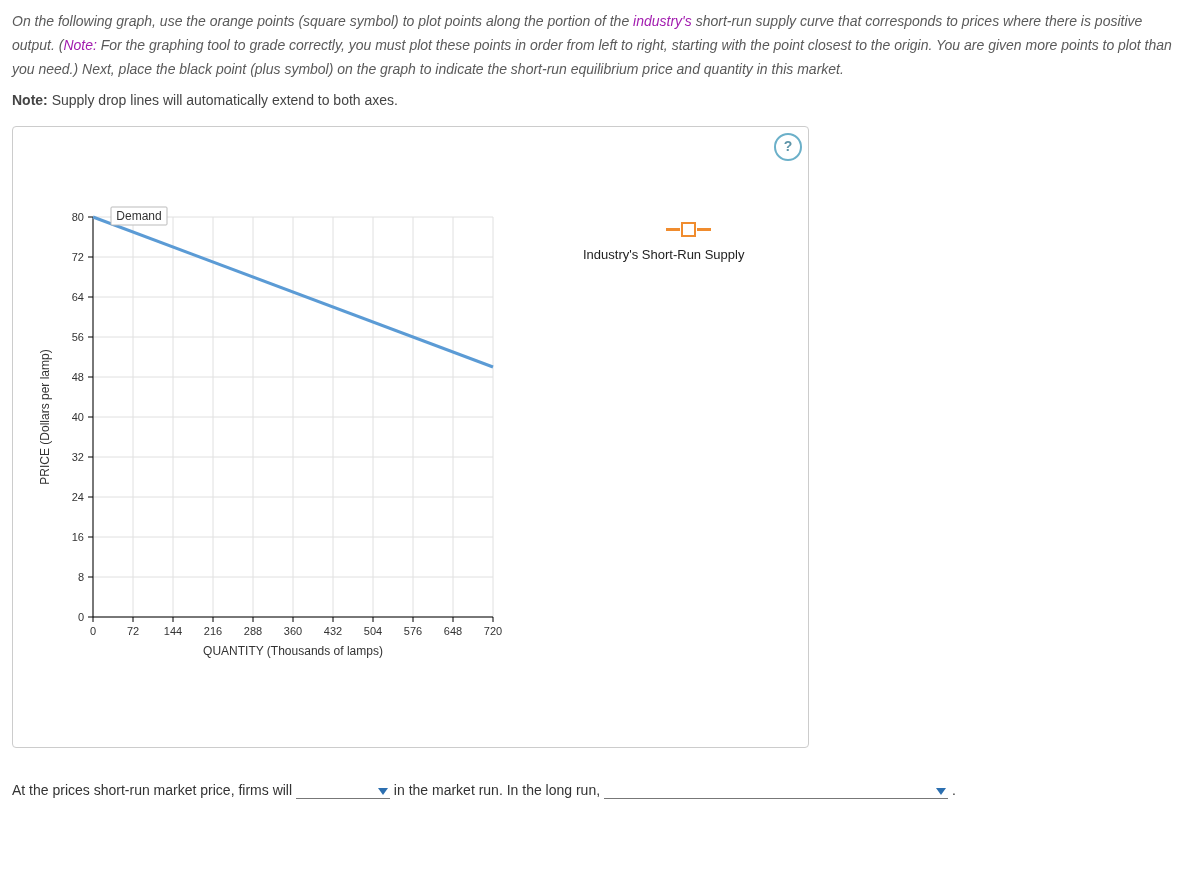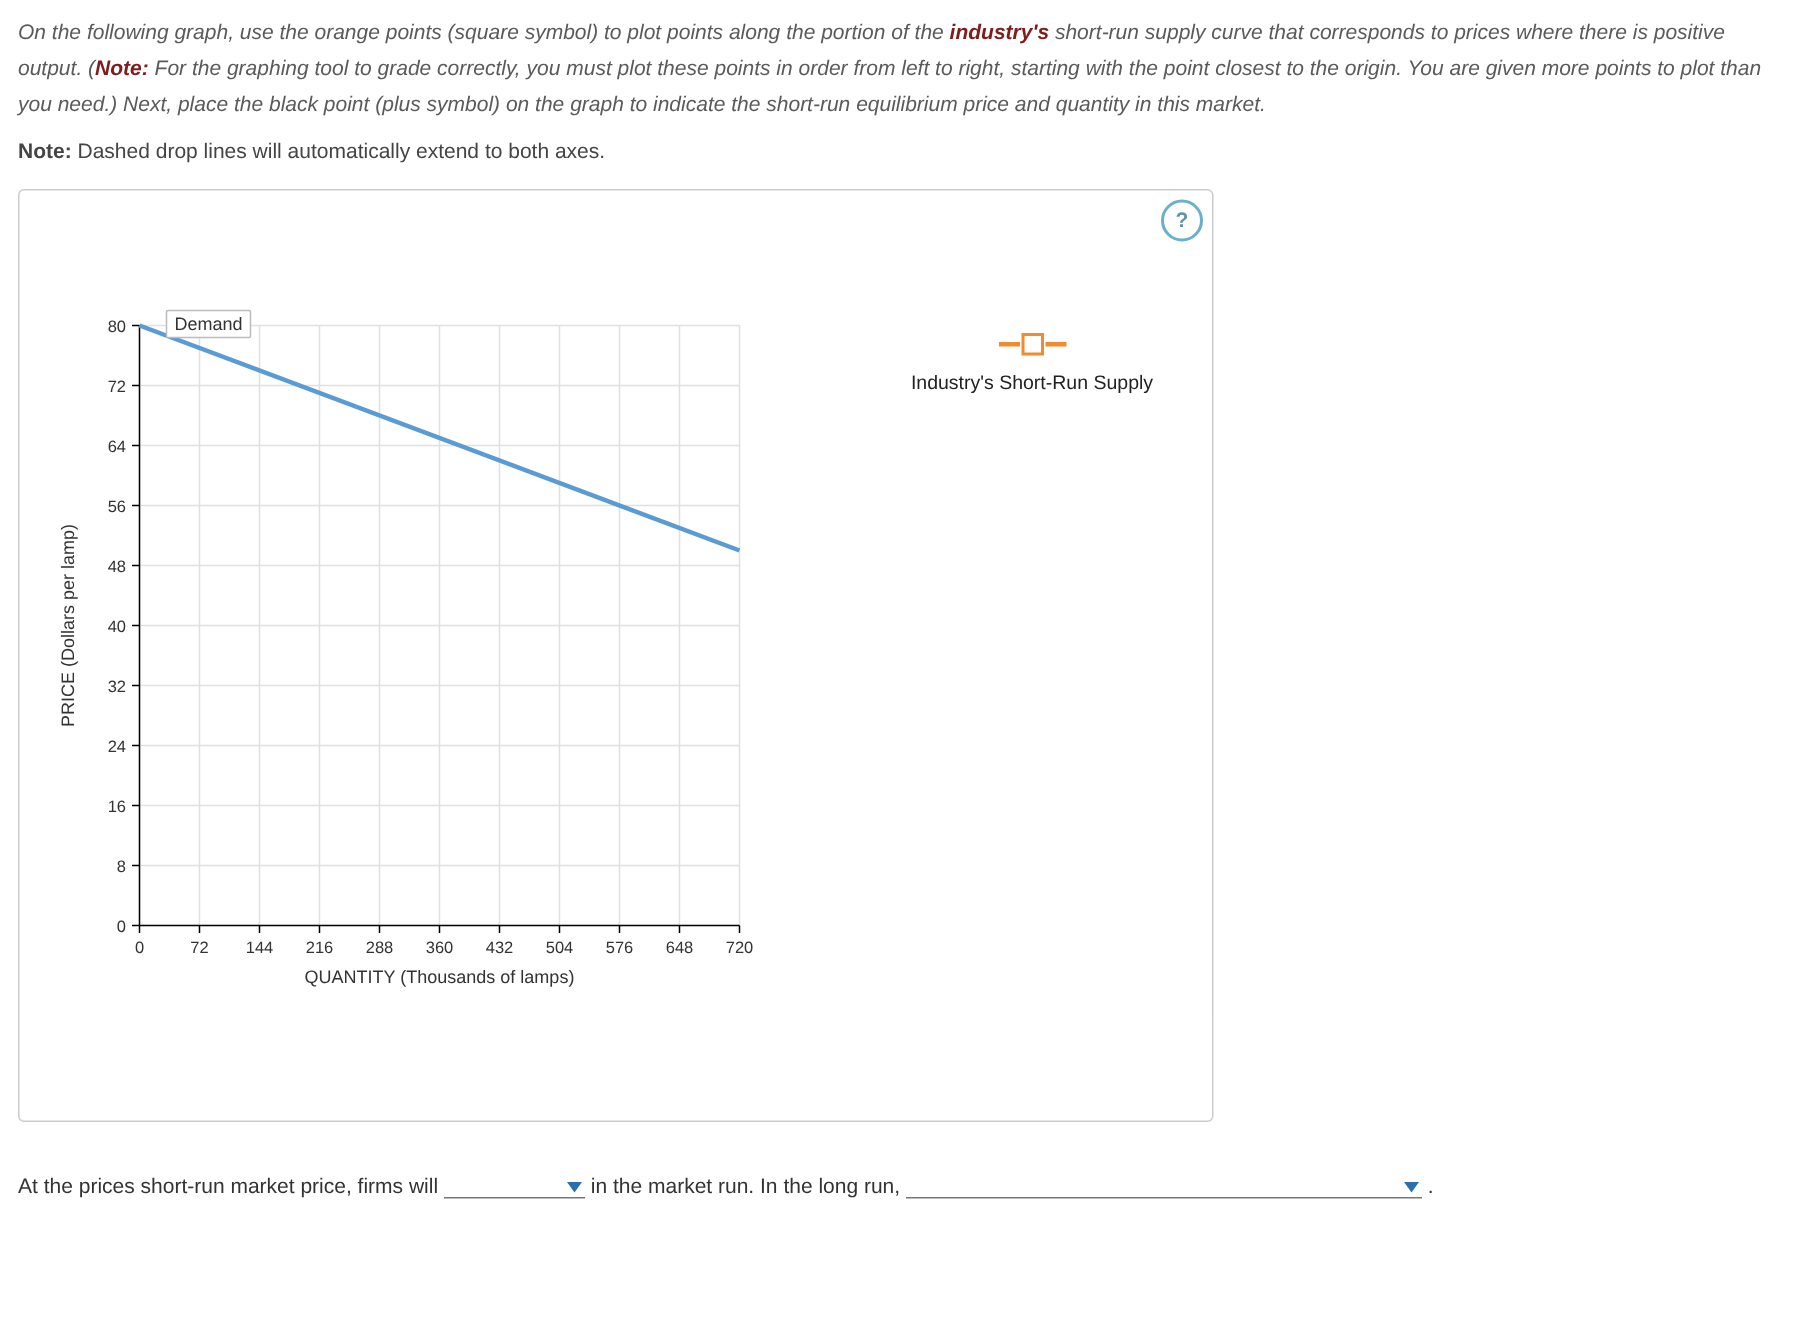--- a/index.html
+++ b/index.html
@@ -10,21 +10,21 @@
     font-size: 14px;
     width: 1200px;
     box-sizing: border-box;
   }
   .instructions {
     font-style: italic;
     line-height: 1.7;
     margin-bottom: 8px;
     color: #5a5a5a;
   }
-  .instructions b { font-weight: bold; color: #7f1d1d; }
+  .instructions b { font-weight: normal; color: #a21caf; }
   .note-line {
     color: #444;
     margin-bottom: 14px;
     line-height: 1.6;
   }
   .note-line b { font-weight: bold; }
   .graph-container {
     position: relative;
     border: 1px solid #ccc;
     border-radius: 4px;
@@ -65,21 +65,21 @@
 
   .palette {
     position: absolute;
     left: 570px;
     top: 95px;
     width: 210px;
     font-size: 13px;
     color: #222;
   }
   .palette-item {
-    text-align: center;
+    text-align: left;
     margin-bottom: 26px;
     cursor: move;
   }
   .square-symbol-row { display:flex; align-items:center; justify-content:center; gap:0; }
   .dash { width:14px; height:3px; background:#f08c2e; }
   .square { width:11px; height:11px; border:2px solid #f08c2e; background:#fff; margin:0 1px;}
 
   .question-line {
     margin-top: 34px;
     font-size: 14px;
@@ -105,21 +105,21 @@
   }
 </style>
 </head>
 <body>
 
 <div class="instructions">
   <span>On the following graph, use the orange points (square symbol) to plot points along the portion of the </span><b>industry's</b><span> short-run supply curve that corresponds to prices where there is positive output. (</span><b>Note:</b><span> For the graphing tool to grade correctly, you must plot these points in order from left to right, starting with the point closest to the origin. You are given more points to plot than you need.) Next, place the black point (plus symbol) on the graph to indicate the short-run equilibrium price and quantity in this market.</span>
 </div>
 
 <div class="note-line">
-  <b>Note:</b><span> Dashed drop lines will automatically extend to both axes.</span>
+  <b>Note:</b><span> Supply drop lines will automatically extend to both axes.</span>
 </div>
 
 <div class="graph-container">
   <div class="help-btn">?</div>
 
   <div class="chart">
     <svg id="chart-svg" width="520" height="500">
         <line x1="60" y1="410" x2="60" y2="10" class="grid-line"></line>
         <line x1="100" y1="410" x2="100" y2="10" class="grid-line"></line>
         <line x1="140" y1="410" x2="140" y2="10" class="grid-line"></line>

